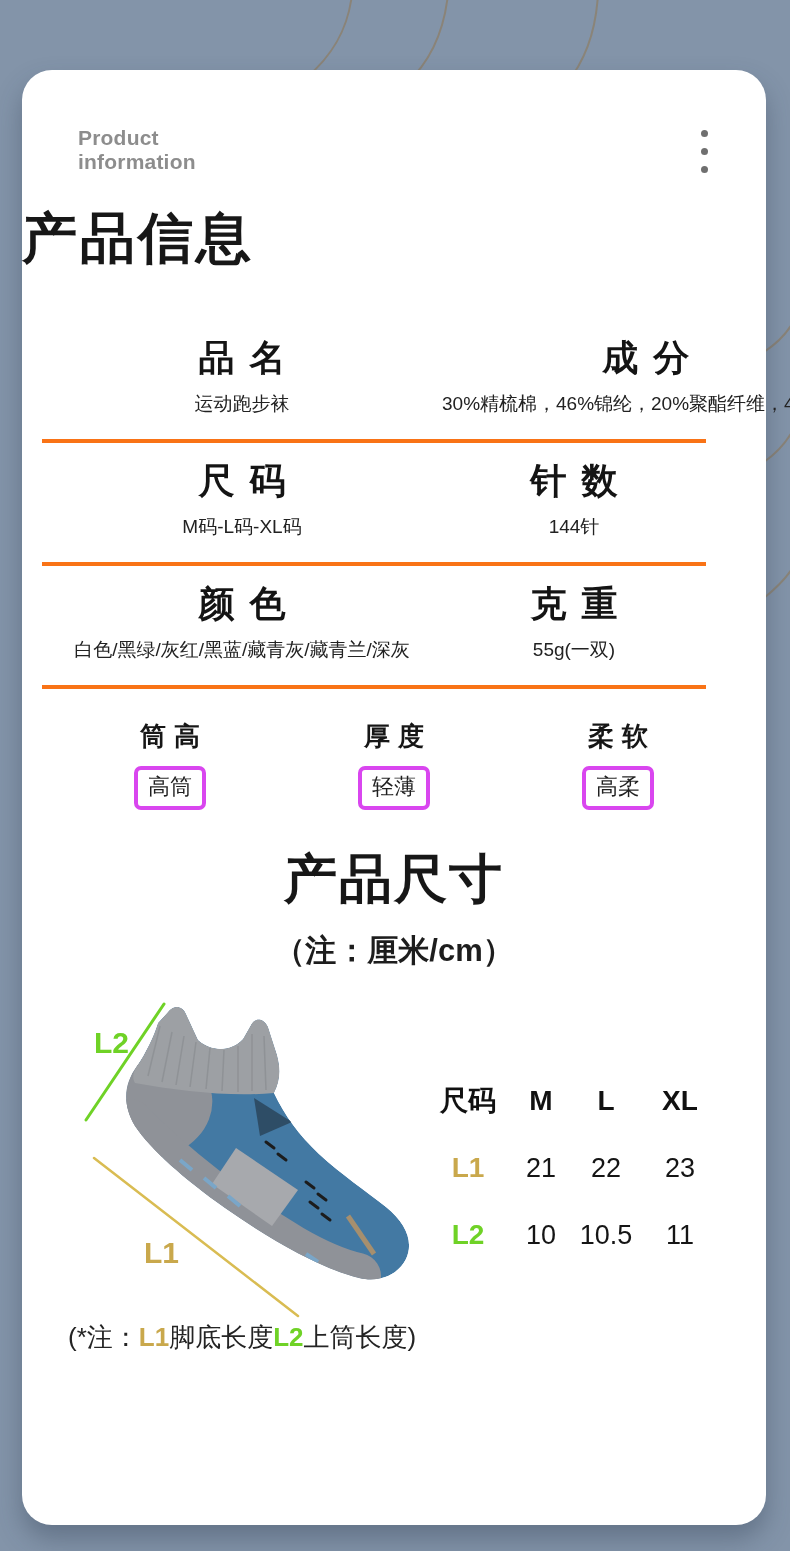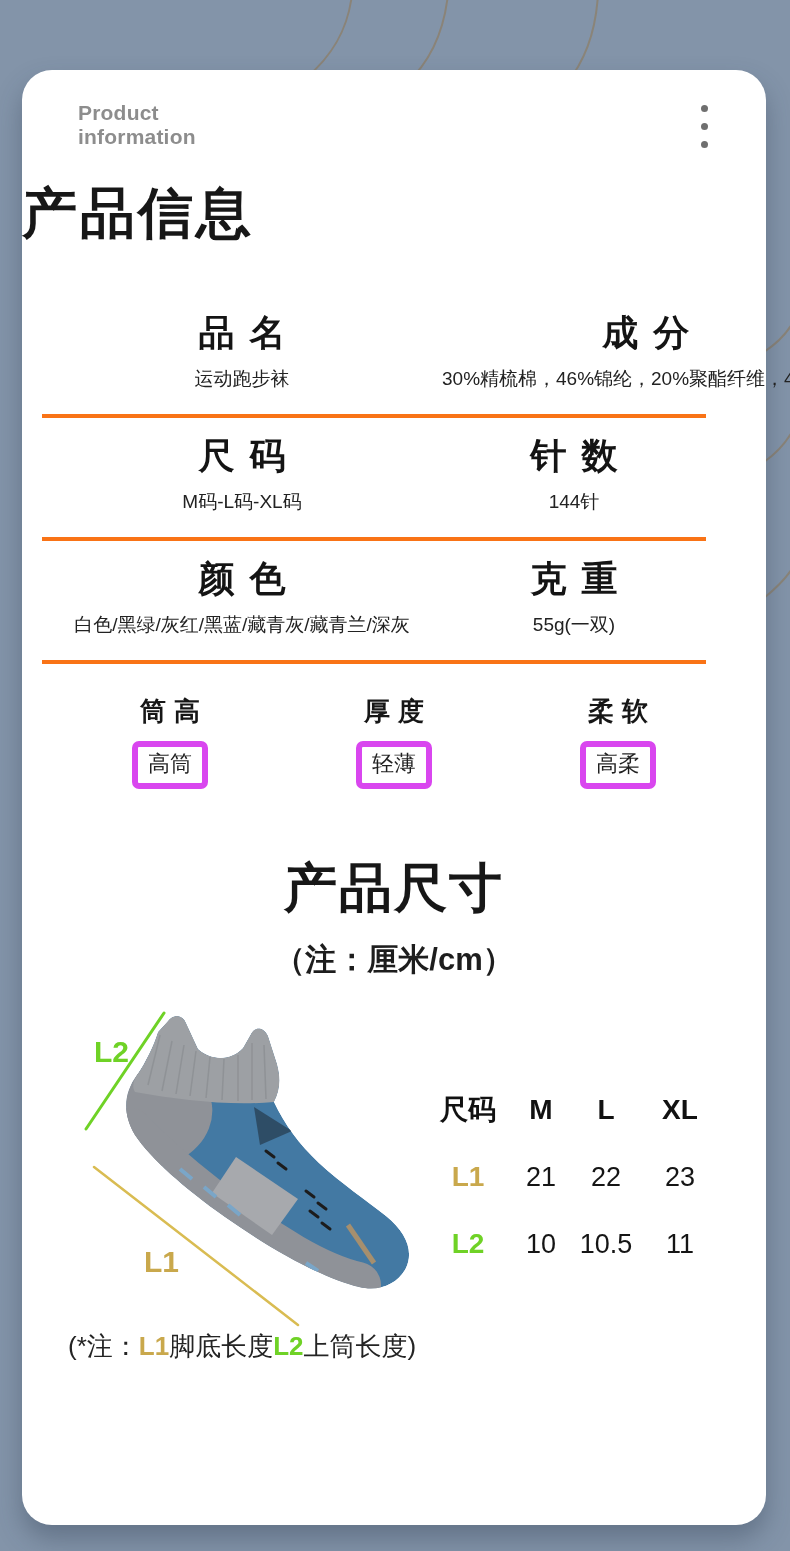--- a/index.html
+++ b/index.html
@@ -2,40 +2,40 @@
 <html><head>
 <meta charset="utf-8">
 <style>
   html,body{margin:0;padding:0;background:#8394a9;}
   .stage{position:relative;width:790px;height:1551px;overflow:hidden;
          font-family:"Liberation Sans","DejaVu Sans",sans-serif;color:#1b1b1b;}
   .bg-curves{position:absolute;left:0;top:0;z-index:0;}
   .card{position:absolute;left:22px;top:70px;width:744px;height:1455px;background:#ffffff;
         border-radius:30px;box-shadow:0 14px 26px rgba(40,55,75,.35);z-index:1;}
   
-  .header-row{display:flex;justify-content:space-between;align-items:flex-start;padding:31px 58px 0 56px;}
+  .header-row{display:flex;justify-content:space-between;align-items:flex-start;padding:56px 58px 0 56px;}
   .eyebrow{font-size:21px;line-height:1.14;font-weight:700;color:#8d8d8d;letter-spacing:.2px;}
   .eyebrow span{display:block;}
   .menu-dots{display:flex;flex-direction:column;gap:11px;margin-top:4px;cursor:pointer;}
   .menu-dots i{width:7px;height:7px;border-radius:50%;background:#6f6f6f;display:block;}
   h1.page-title{margin:28px 0 0 0;text-align:left;font-size:55px;font-weight:900;letter-spacing:3px;color:#171717;}
   
   .info-grid{margin:44px 60px 0 20px;}
   .info-row{display:grid;grid-template-columns:400px 1fr;padding:14px 0 22px;border-bottom:4px solid #f97316;}
   .info-cell{text-align:center;}
   .info-label{font-size:36px;font-weight:900;letter-spacing:.42em;padding-left:.42em;color:#141414;}
   .info-value{margin-top:8px;font-size:19px;color:#222;white-space:nowrap;}
   
   .traits{display:flex;justify-content:space-around;padding:30px 40px 0;gap:8px;}
   .trait{text-align:center;}
   .trait-label{font-size:26px;font-weight:900;letter-spacing:.3em;padding-left:.3em;color:#161616;}
-  .trait-badge{display:inline-block;margin-top:12px;border:6px solid #d946ef;border-radius:7px;
+  .trait-badge{display:inline-block;margin-top:12px;border:4px solid #d946ef;border-radius:7px;
                padding:2px 10px 4px;font-size:22px;color:#1f1f1f;}
   
-  .size-title{margin-top:64px;text-align:center;font-size:53px;font-weight:900;letter-spacing:2px;color:#171717;}
+  .size-title{margin-top:34px;text-align:center;font-size:53px;font-weight:900;letter-spacing:2px;color:#171717;}
   .size-unit{margin-top:14px;text-align:center;font-size:31px;font-weight:600;color:#1d1d1d;}
   .figure{position:relative;height:336px;margin-top:24px;}
   .sock-svg{position:absolute;left:38px;top:0;}
   .measure-label{position:absolute;font-size:30px;font-weight:800;}
   .l2-label{left:72px;top:30px;color:#6fd226;}
   .l1-label{left:122px;top:240px;color:#c9a84c;}
   .size-table{position:absolute;left:408px;top:72px;display:grid;
               grid-template-columns:76px 70px 60px 88px;grid-auto-rows:67px;align-items:center;}
   .size-table .cell{text-align:center;font-size:27px;color:#151515;}
   .size-table .head{font-size:28px;font-weight:800;color:#111;}

